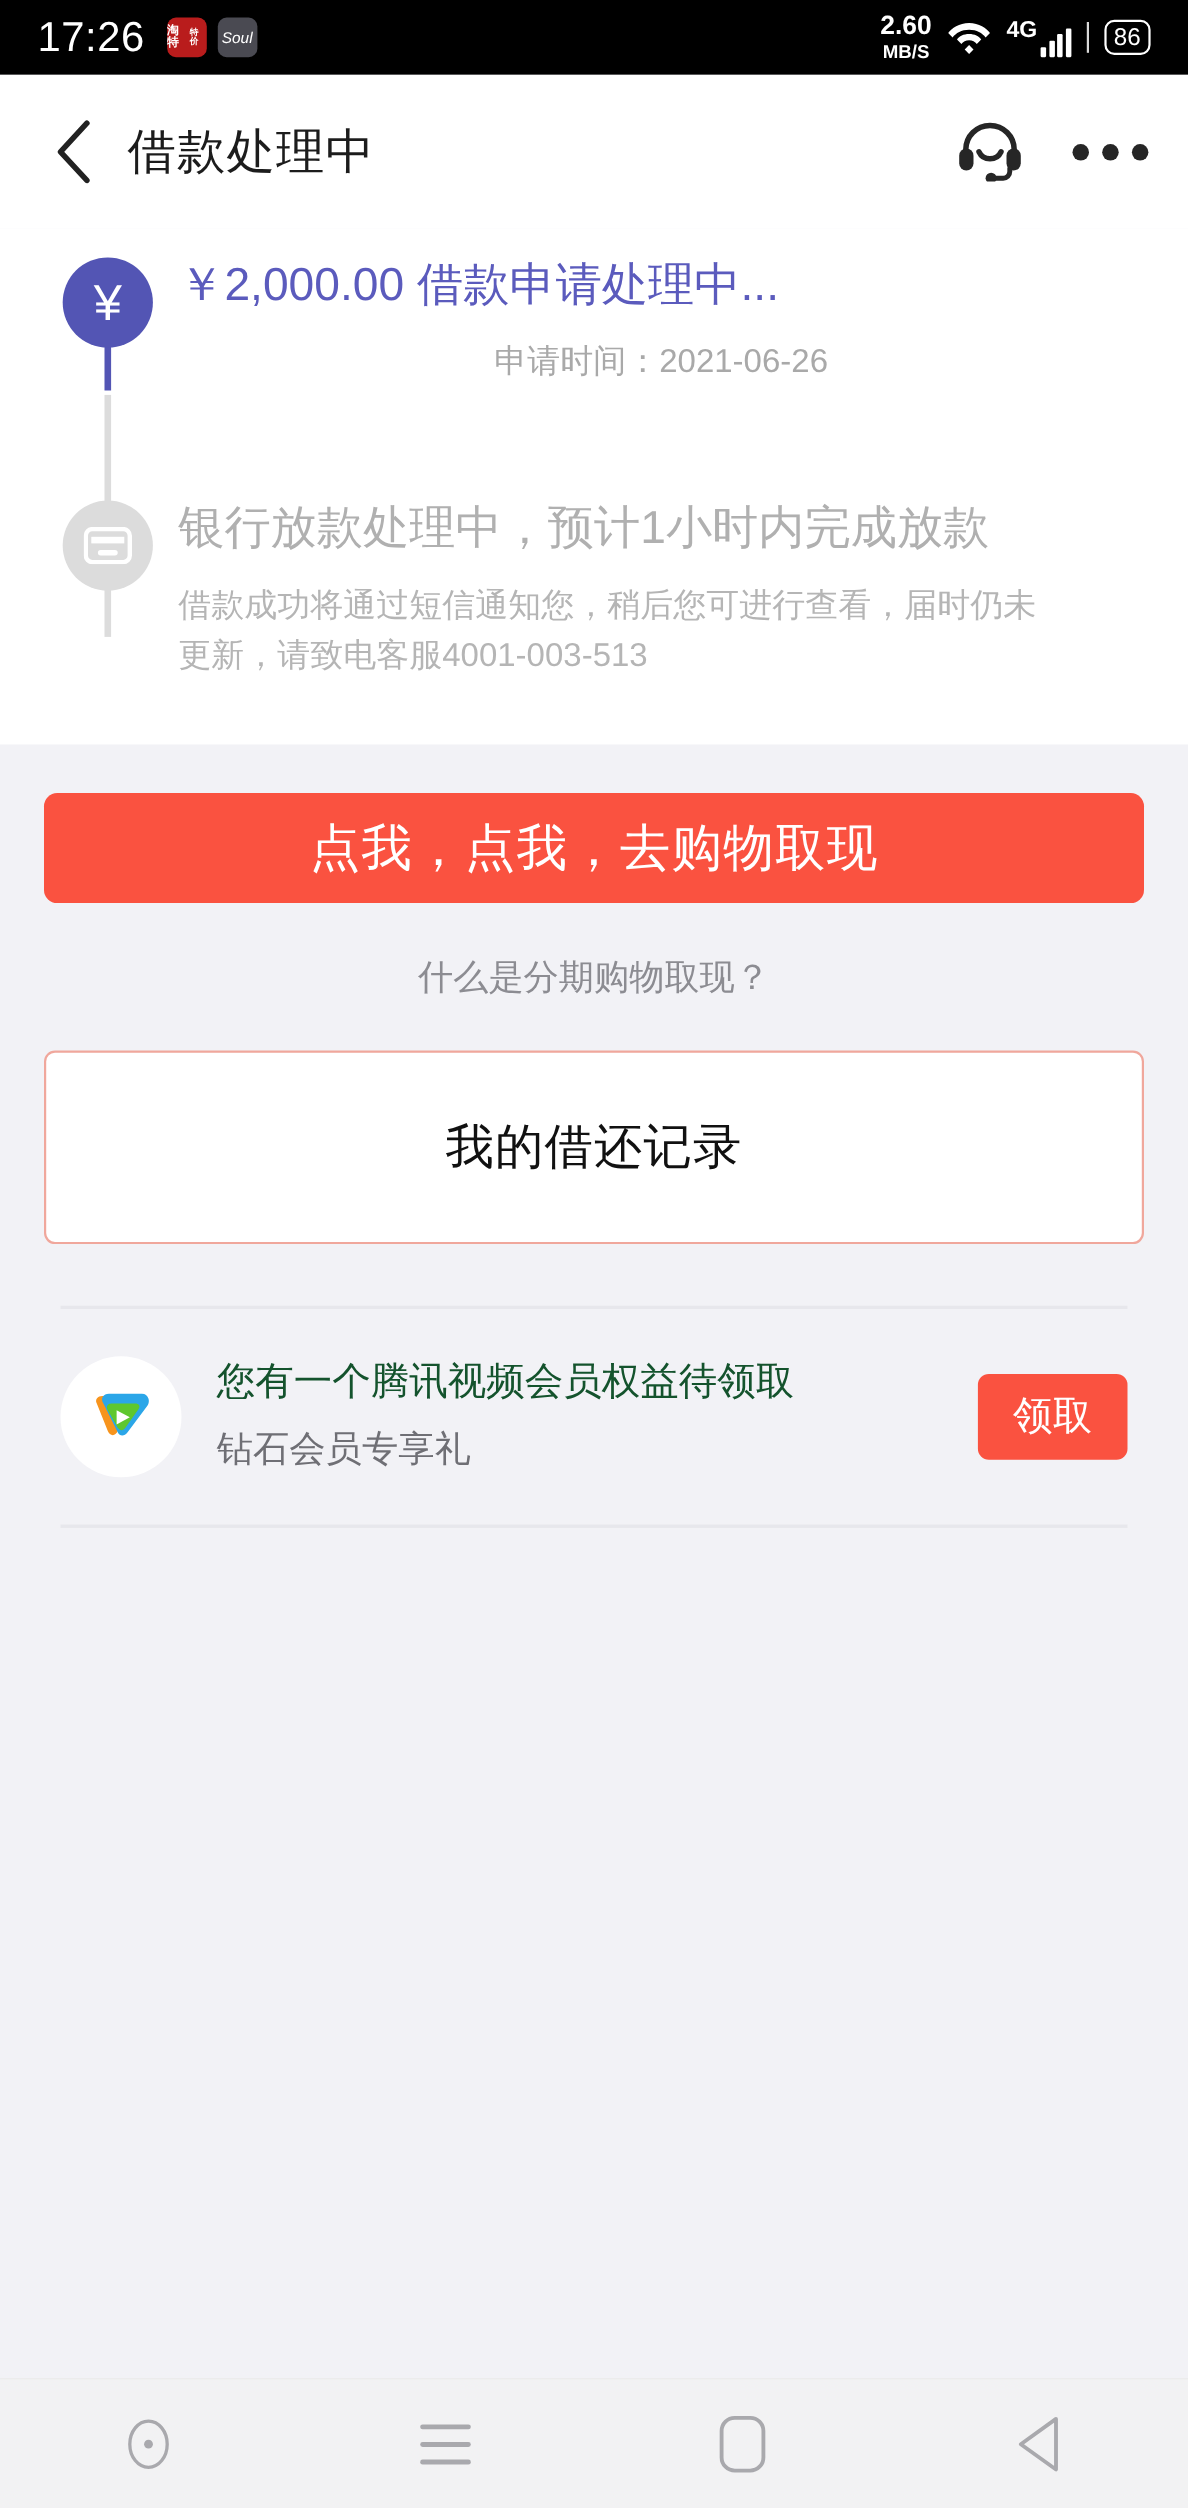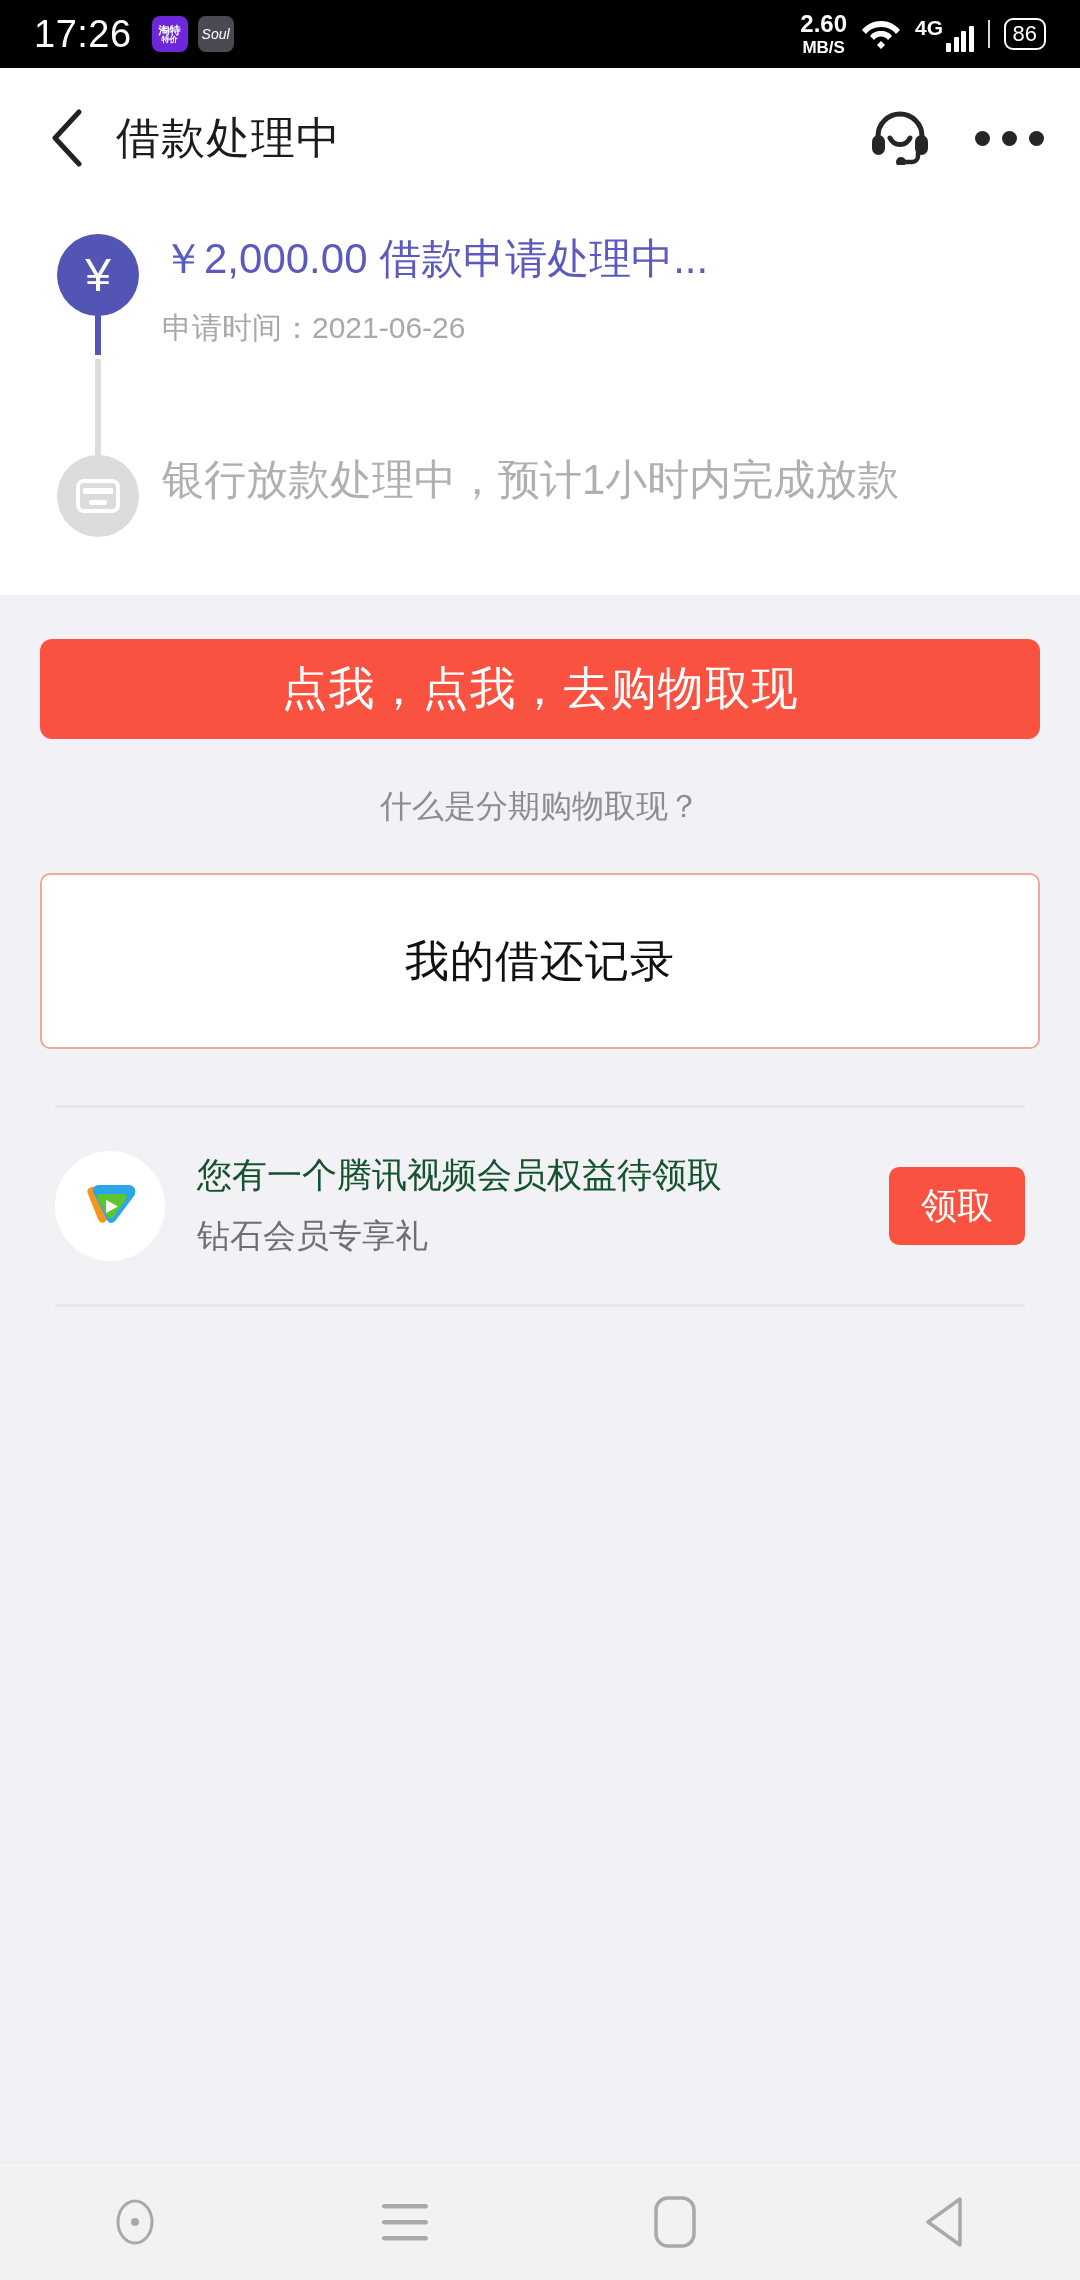--- a/index.html
+++ b/index.html
@@ -14,21 +14,21 @@
   
   .statusbar{
     height:68px; width:1080px; background:#000; color:#fff;
     display:flex; align-items:center; padding:0 34px;
     position:relative;
   }
   .sb-time{ font-size:38px; letter-spacing:.5px; font-weight:400; }
   .sb-apps{ display:flex; align-items:center; gap:10px; margin-left:20px; }
   .sb-app{ width:36px; height:36px; border-radius:8px; display:flex;align-items:center;justify-content:center;
            font-size:13px; color:#fff; overflow:hidden; }
-  .sb-app.red{ background:#6d28d9; font-weight:bold; line-height:1; flex-direction:column;}
+  .sb-app.red{ background:#b91c1c; font-weight:bold; line-height:1; flex-direction:row;}
   .sb-app.red .t1{font-size:11px}
   .sb-app.red .t2{font-size:8px}
   .sb-app.dark{ background:#4a4a52; font-style:italic; font-size:14px; }
   .sb-right{ margin-left:auto; display:flex; align-items:center; gap:14px; }
   .sb-speed{ text-align:center; line-height:1; }
   .sb-speed .n{ font-size:24px; font-weight:bold; display:block;}
   .sb-speed .u{ font-size:17px; font-weight:bold; display:block; margin-top:3px;}
   .sb-4g{ display:flex; align-items:flex-end; gap:3px;}
   .sb-4g .lbl{ font-size:21px; font-weight:bold; line-height:1; margin-bottom:14px;}
   .bars{ display:flex; align-items:flex-end; gap:2.5px; height:26px;}
@@ -66,21 +66,21 @@
   .tl-line{
     position:absolute; left:50%; transform:translateX(-50%);
     width:6px; top:72px; bottom:-6px; z-index:1;
   }
   .tl-line.purple{ background:#5355b4; }
   .tl-line.grey{ background:#dcdcdc; }
   .tl-body{ flex:1; padding-left:6px; }
 
   .row1{ padding-top:26px; }
   .tl-title-purple{ font-size:42px; color:#5b5bbd; line-height:1.2; white-space:nowrap;}
-  .tl-sub{ font-size:30px; color:#a9a9a9; margin-top:24px;}
+  .tl-sub{ font-size:30px; color:#a9a9a9; margin-top:24px;text-align:center;}
   .row2{ margin-top:106px; }
   .tl-title-grey{ font-size:42px; color:#b0b0b0; line-height:1.2; white-space:nowrap;}
   .tl-desc{ font-size:30px; color:#b5b5b5; line-height:1.52; margin-top:22px; max-width:800px;}
 
   
   .grey-area{ background:#f2f2f6; padding-top:44px;}
   .cta{
     margin:0 40px; height:100px; background:#fa5240; border-radius:12px;
     display:flex; align-items:center; justify-content:center;
     color:#fff; font-size:46px; letter-spacing:1px;
@@ -205,20 +205,21 @@
           <svg width="44" height="34" viewBox="0 0 44 34">
             <rect x="2" y="2" width="40" height="30" rx="6" fill="none" stroke="#fff" stroke-width="4"></rect>
             <rect x="7" y="9" width="30" height="6" fill="#fff"></rect>
             <rect x="13" y="21" width="18" height="5" rx="2.5" fill="#fff"></rect>
           </svg>
         </div>
         <div class="tl-line grey" style="top:-96px;bottom:40px;"></div>
       </div>
       <div class="tl-body">
         <div class="tl-title-grey">银行放款处理中，预计1小时内完成放款</div>
+        <div class="tl-desc">借款成功将通过短信通知您，稍后您可进行查看，届时仍未更新，请致电客服4001-003-513</div>
       </div>
     </div>
 
   </div>
 </div>
 
 <div class="grey-area">
   <div class="cta">点我，点我，去购物取现</div>
 
   <div class="link-row">

